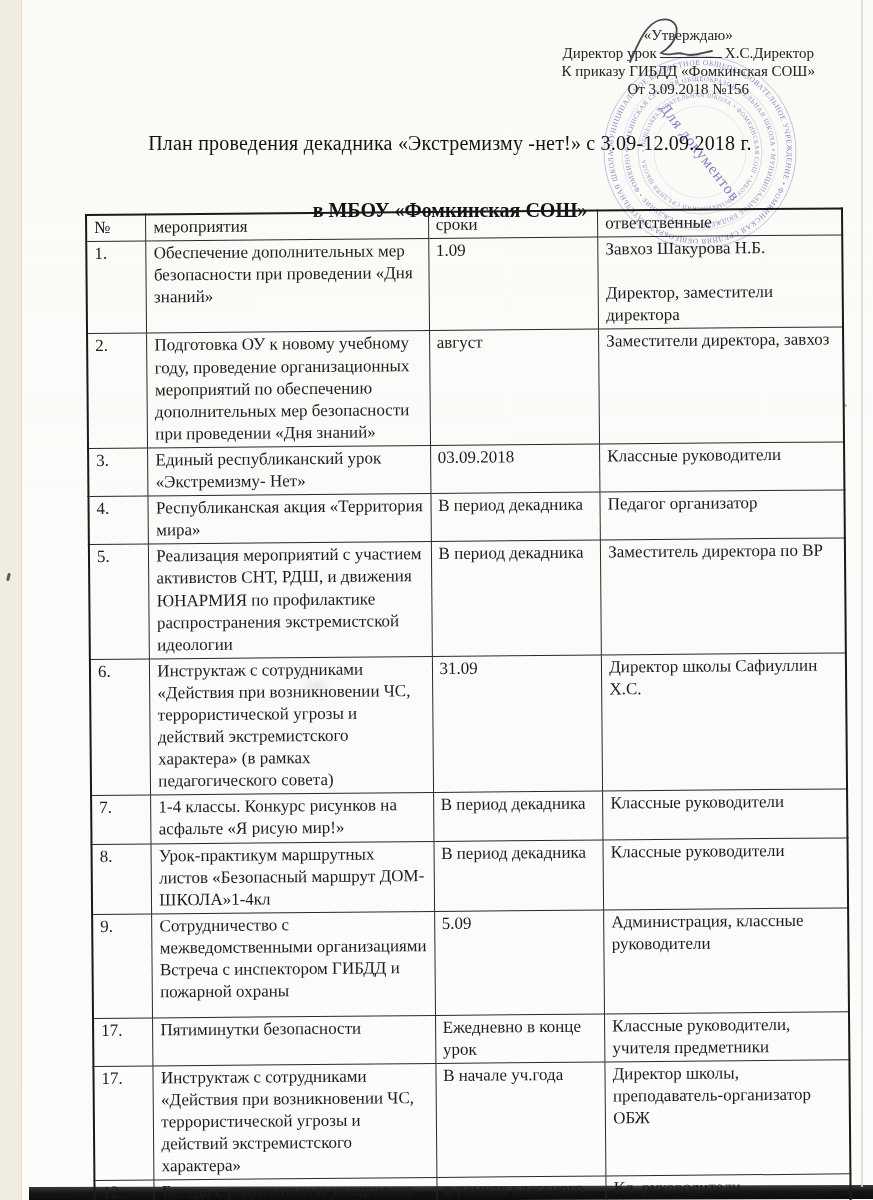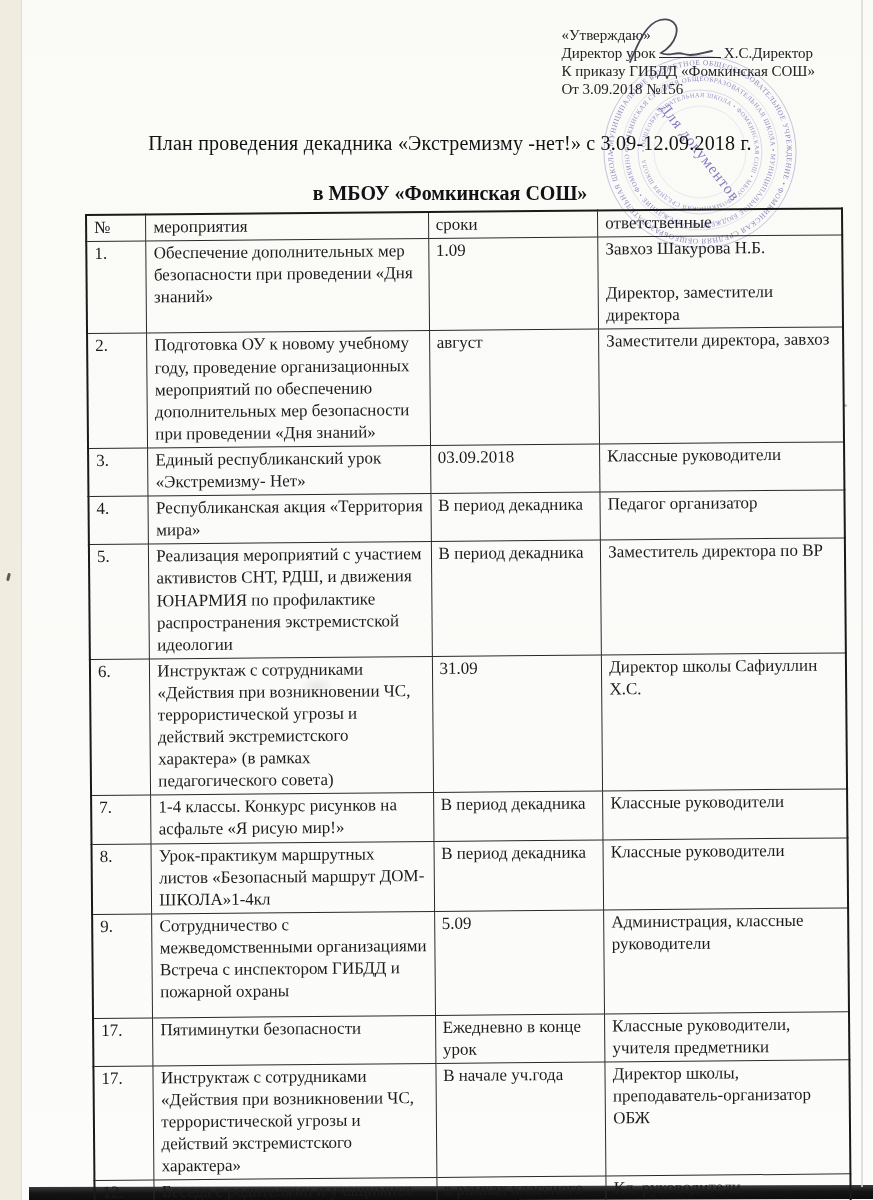--- a/index.html
+++ b/index.html
@@ -17,30 +17,30 @@
   .page-edge{position:absolute;left:861px;top:0;width:2px;height:1187px;
     background:#d9d9d4;opacity:.8;}
   .speck1{position:absolute;left:7px;top:573px;width:3px;height:8px;background:#5a5a58;
     border-radius:2px;transform:rotate(14deg);}
   .speck2{position:absolute;left:843px;top:404px;width:4px;height:3px;background:#9a9a96;
     border-radius:50%;opacity:.7;}
   .smudge{position:absolute;left:300px;top:676px;width:34px;height:20px;border-radius:50%;
     background:radial-gradient(closest-side,#8d8d88,transparent);opacity:.18;}
 
   
-  .approval{position:absolute;right:58px;top:26px;text-align:left;
+  .approval{position:absolute;right:58px;top:26px;text-align:center;
     font-size:15px;line-height:18px;color:#232325;z-index:2;}
   .sig-line{display:inline-block;width:62px;border-bottom:1.3px solid #2a2a2a;
     height:12px;margin:0 3px;}
   .signature-svg{position:absolute;left:620px;top:16px;z-index:3;}
 
   
   .title-block{position:absolute;left:30px;top:126px;width:840px;text-align:center;z-index:1;}
   .title-line1{font-size:20px;font-weight:normal;letter-spacing:.2px;color:#121214;margin-top:6px;}
-  .title-line2{font-size:20px;font-weight:bold;margin-top:27px;color:#121214;}
+  .title-line2{font-size:20px;font-weight:bold;margin-top:44px;color:#121214;}
 
   
   .stamp{position:absolute;left:597px;top:49px;width:206px;height:206px;z-index:5;
     mix-blend-mode:multiply;opacity:.82;filter:blur(.3px);}
 
   
   table.plan{position:absolute;left:85px;top:214px;width:758px;
     border-collapse:collapse;border:2px solid #1a1a1a;
     transform:rotate(-0.5deg);transform-origin:0 0;z-index:2;}
   table.plan td,table.plan th{border:1.4px solid #2a2a2c;vertical-align:top;

